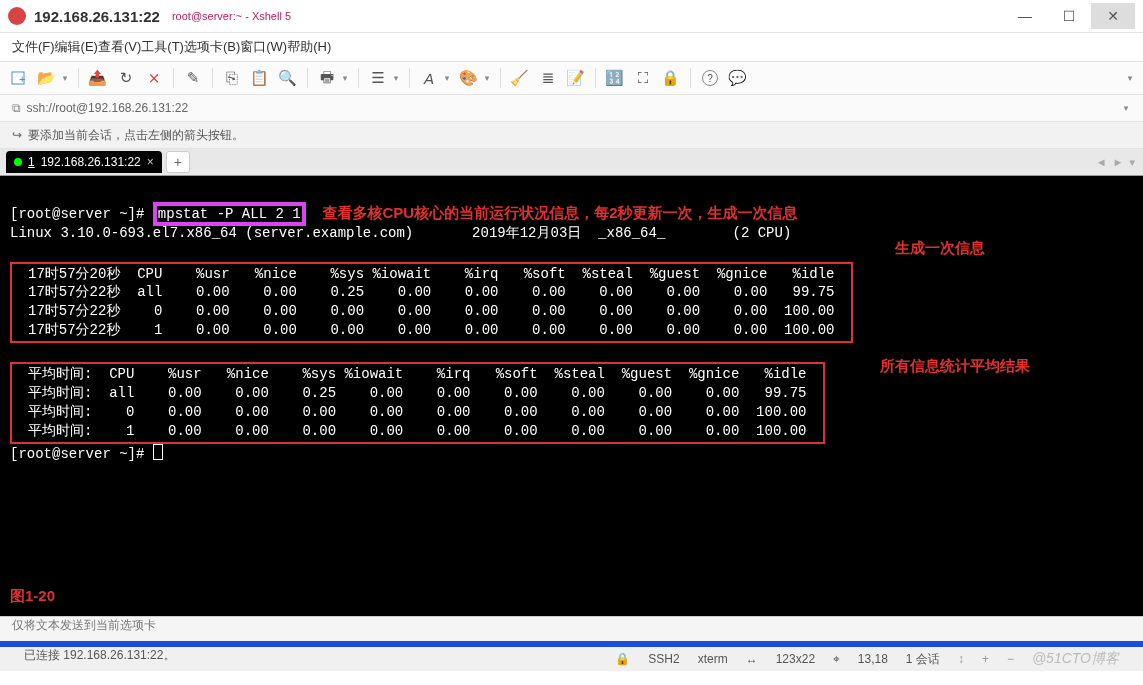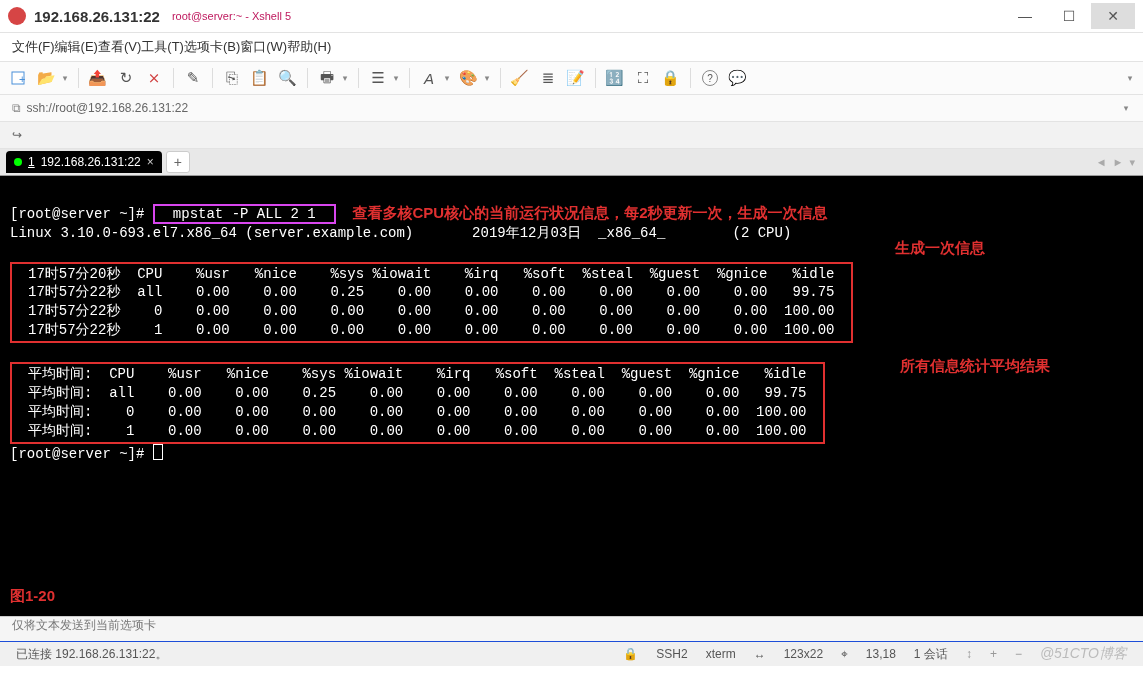--- a/index.html
+++ b/index.html
@@ -18,27 +18,27 @@
   .tsep { width: 1px; height: 20px; background: #ddd; margin: 0 2px; }
   .addressbar { height: 26px; display: flex; align-items: center; padding: 0 12px; color: #666; border-bottom: 1px solid #e3e3e3; background: #fafafa; gap: 6px; }
   .infobar { height: 26px; display: flex; align-items: center; padding: 0 12px; color: #555; border-bottom: 1px solid #e3e3e3; background: #f2f2f2; gap: 6px; font-size: 12px; }
   .tabbar { height: 26px; display: flex; align-items: center; background: #e8e8e8; padding-left: 6px; position: relative; border-bottom: 1px solid #999; }
   .tab { height: 22px; display: flex; align-items: center; padding: 0 8px; background: #000; color: #fff; font-size: 12px; border-top-left-radius: 4px; border-top-right-radius: 4px; gap: 6px; }
   .tab .dot { width: 8px; height: 8px; background: #0f0; border-radius: 50%; }
   .tab .close-x { color: #ccc; }
   .newtab { width: 22px; height: 20px; margin-left: 4px; background: #fff; border: 1px solid #ccc; display: flex; align-items: center; justify-content: center; border-radius: 3px; font-size: 14px; color: #666; }
   .navarrows { margin-left: auto; display: flex; gap: 6px; color: #aaa; padding-right: 8px; font-size: 11px; }
   .terminal { background: #000; color: #fff; font-family: "Courier New", monospace; font-size: 14px; line-height: 1.35; padding: 8px 10px 8px 10px; height: 440px; box-sizing: border-box; white-space: pre; overflow: hidden; position: relative; }
-  .red-box { border: 2px solid #d946ef; display: inline; padding: 0 18px; }
+  .red-box { border: 4px solid #d946ef; display: inline; padding: 0 1px; }
   .red-text { color: #e03030; font-family: "Microsoft YaHei", sans-serif; font-weight: bold; font-size: 15px; }
   .red-text.label { position: absolute; white-space: nowrap; }
   .block-border { border: 2px solid #e03030; padding: 1px 16px; display: inline-block; }
   .cursor { display:inline-block; width: 8px; height: 14px; border: 1px solid #fff; margin-bottom: -2px;}
   .statusbar1 { height: 24px; display: flex; align-items: flex-start; padding: 0 12px; color: #777; font-size: 12px; background: #f5f5f5; border-top: 1px solid #ccc; }
-  .statusbar2 { height: 24px; display: flex; align-items: center; padding: 0 16px; color: #555; font-size: 12px; background: #f0f0f0; border-top: 1px solid #1d4ed8; justify-content: space-between; }
+  .statusbar2 { height: 24px; display: flex; padding: 0 24px; color: #555; font-size: 12px; background: #f0f0f0; border-top: 6px solid #1d4ed8; justify-content: space-between; }
   .status-right { display: flex; gap: 18px; align-items: center; }
   .watermark { color: #bbb; font-style: italic; font-size: 14px; }
 </style>
 </head>
 <body>
 
 <div class="titlebar">
   <div class="app-icon"></div>
   <span class="ip">192.168.26.131:22</span>
   <span class="subtitle">root@server:~ - Xshell 5</span>
@@ -110,20 +110,21 @@
 </div>
 
 <div class="addressbar">
   <span style="color:#888">⧉</span>
   <span>ssh://root@192.168.26.131:22</span>
   <span style="margin-left:auto" class="tbtn dd">▾</span>
 </div>
 
 <div class="infobar">
   <span style="color:#666">↪</span>
+  <span>要添加当前会话，点击左侧的箭头按钮。</span>
 </div>
 
 <div class="tabbar">
   <div class="tab">
     <span class="dot"></span>
     <span style="text-decoration:underline">1</span>
     <span>192.168.26.131:22</span>
     <span class="close-x">×</span>
   </div>
   <div class="newtab">+</div>
@@ -140,21 +141,21 @@
 
 <span class="block-border"><span>17时57分20秒  CPU    %usr   %nice    %sys %iowait    %irq   %soft  %steal  %guest  %gnice   %idle</span>
 <span>17时57分22秒  all    0.00    0.00    0.25    0.00    0.00    0.00    0.00    0.00    0.00   99.75</span>
 <span>17时57分22秒    0    0.00    0.00    0.00    0.00    0.00    0.00    0.00    0.00    0.00  100.00</span>
 <span>17时57分22秒    1    0.00    0.00    0.00    0.00    0.00    0.00    0.00    0.00    0.00  100.00</span></span>
 <span class="red-text label" style="top:62px; left:895px;">生成一次信息</span>
 <span class="block-border"><span>平均时间:  CPU    %usr   %nice    %sys %iowait    %irq   %soft  %steal  %guest  %gnice   %idle</span>
 <span>平均时间:  all    0.00    0.00    0.25    0.00    0.00    0.00    0.00    0.00    0.00   99.75</span>
 <span>平均时间:    0    0.00    0.00    0.00    0.00    0.00    0.00    0.00    0.00    0.00  100.00</span>
 <span>平均时间:    1    0.00    0.00    0.00    0.00    0.00    0.00    0.00    0.00    0.00  100.00</span></span>
-<span class="red-text label" style="top:180px; left:880px;margin-left:20px;">所有信息统计平均结果</span><span>[root@server ~]# </span><span class="cursor"></span>
+<span class="red-text label" style="top:180px; left:880px;">所有信息统计平均结果</span><span>[root@server ~]# </span><span class="cursor"></span>
 <span class="red-text label" style="bottom:10px; left:10px;">图1-20</span>
 </div>
 
 <div class="statusbar1">
   <span>仅将文本发送到当前选项卡</span>
 </div>
 <div class="statusbar2">
   <span>已连接 192.168.26.131:22。</span>
   <div class="status-right">
     <span>🔒</span>

